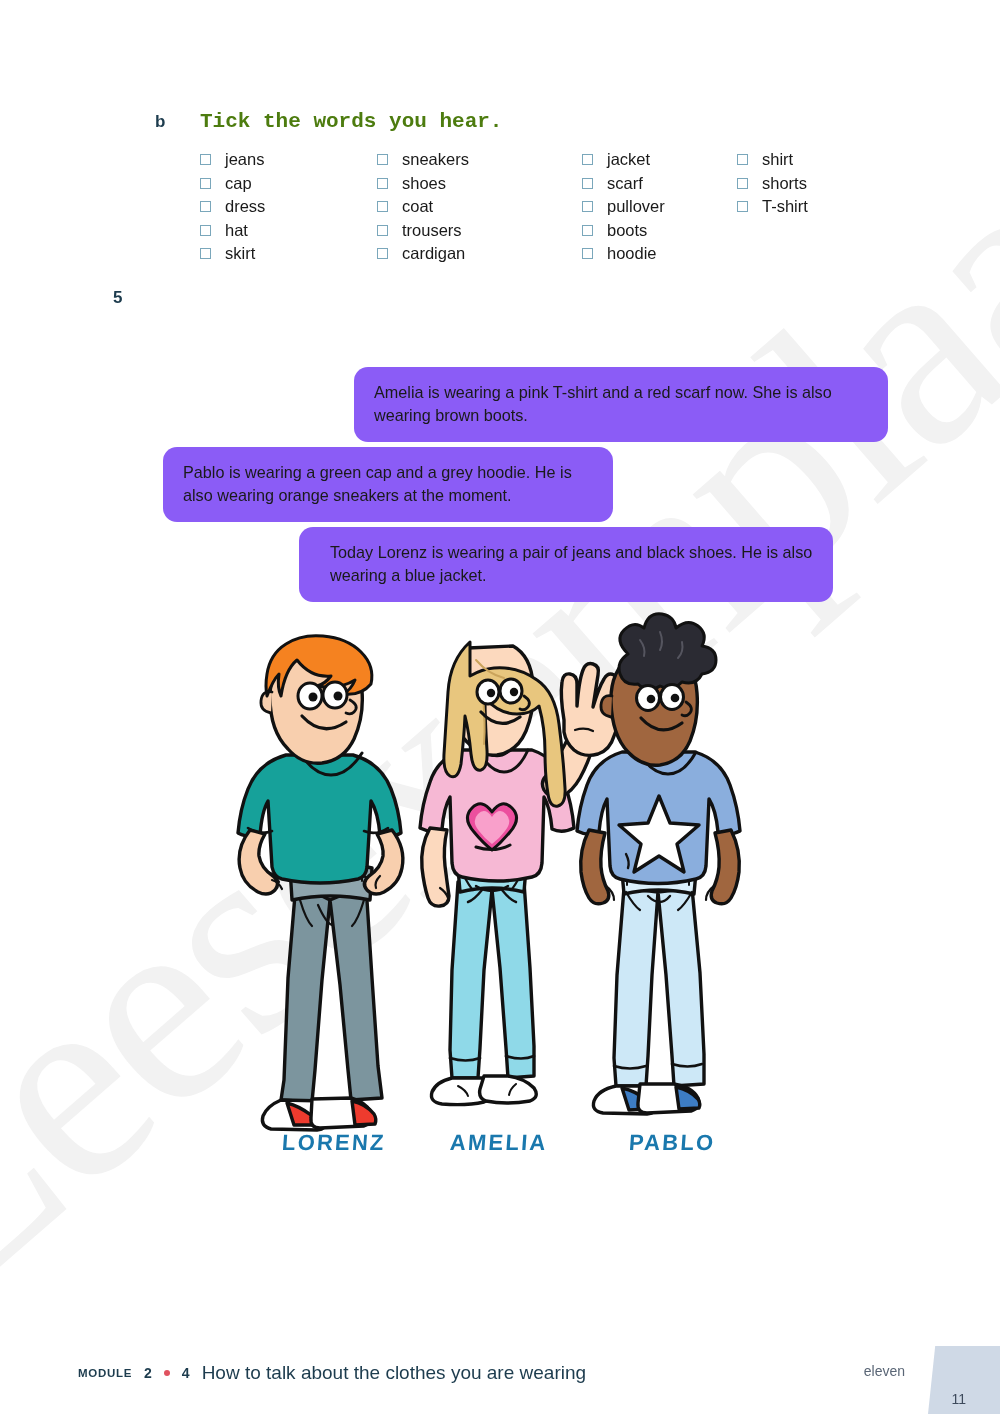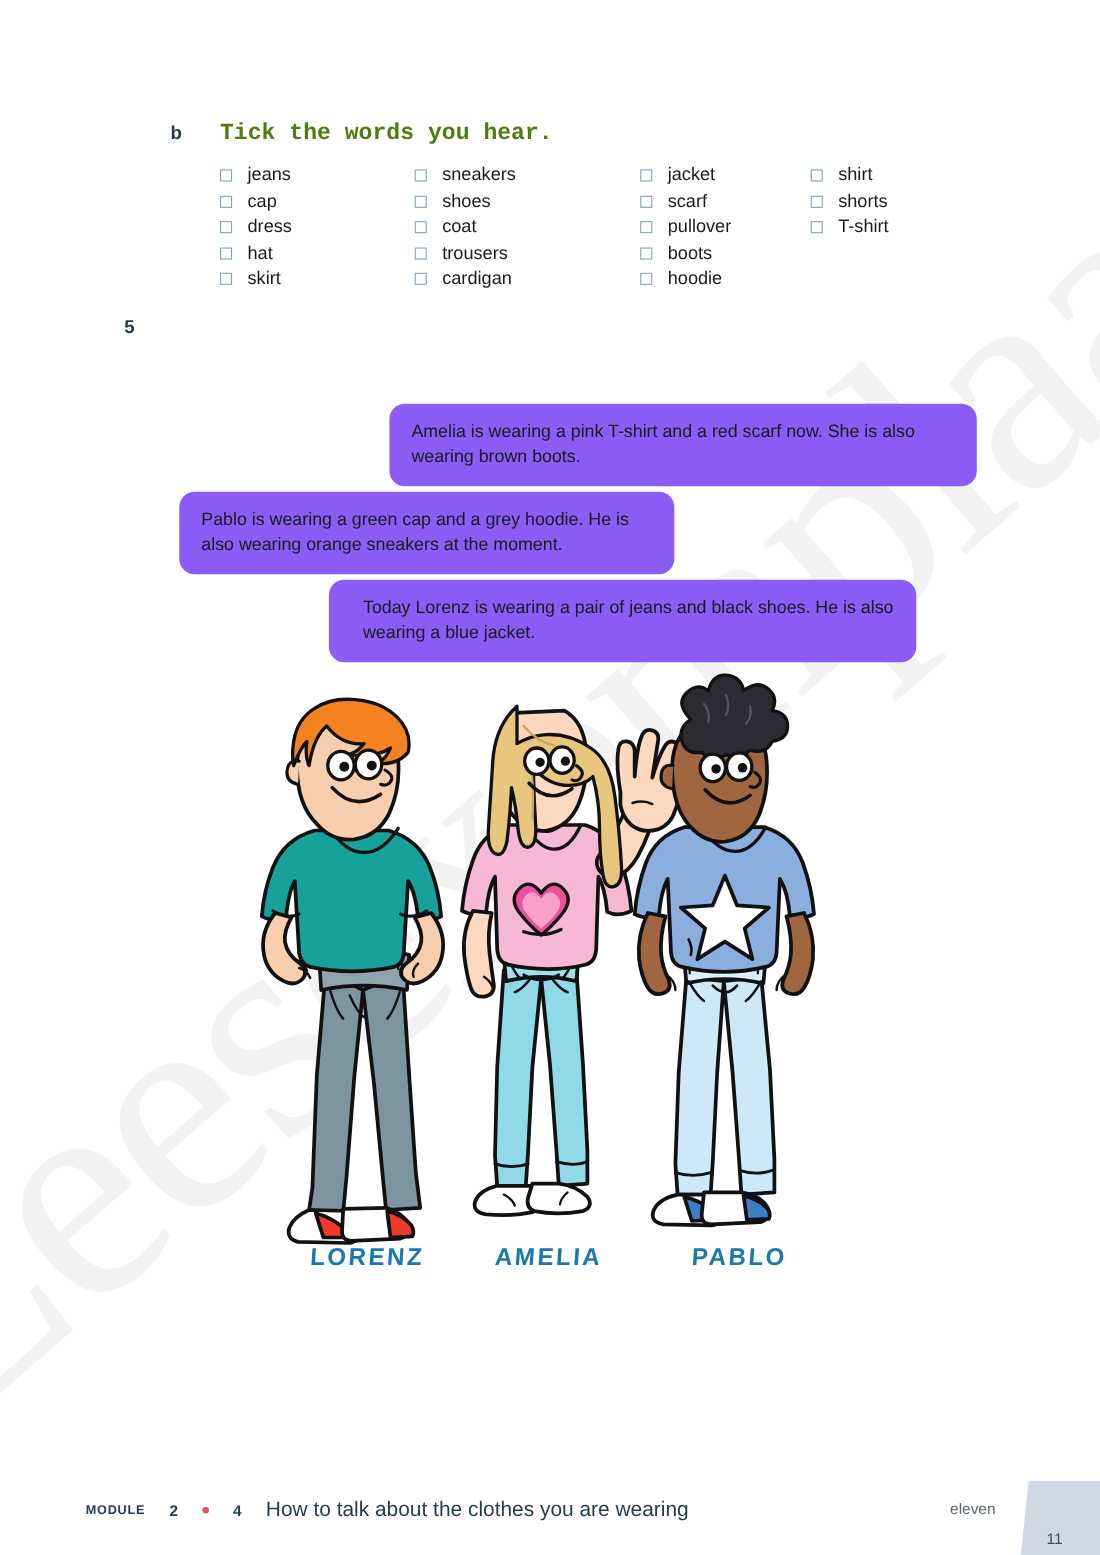--- a/index.html
+++ b/index.html
@@ -151,21 +151,21 @@
     right: 95px; top: 39px;
     font-family: "Liberation Sans", sans-serif;
     font-size: 14px;
     color: #5a6676;
   }
   #footleft {
     position: absolute;
     left: 78px; top: 38px;
     display: flex;
     align-items: center;
-    gap: 22px;
+    gap: 12px;
     white-space: nowrap;
     text-align: right;
   }
   .f-module {
     font-family: "Liberation Sans", sans-serif;
     font-size: 11.5px;
     font-weight: bold;
     letter-spacing: 0.7px;
     color: #1d3c4e;
   }

